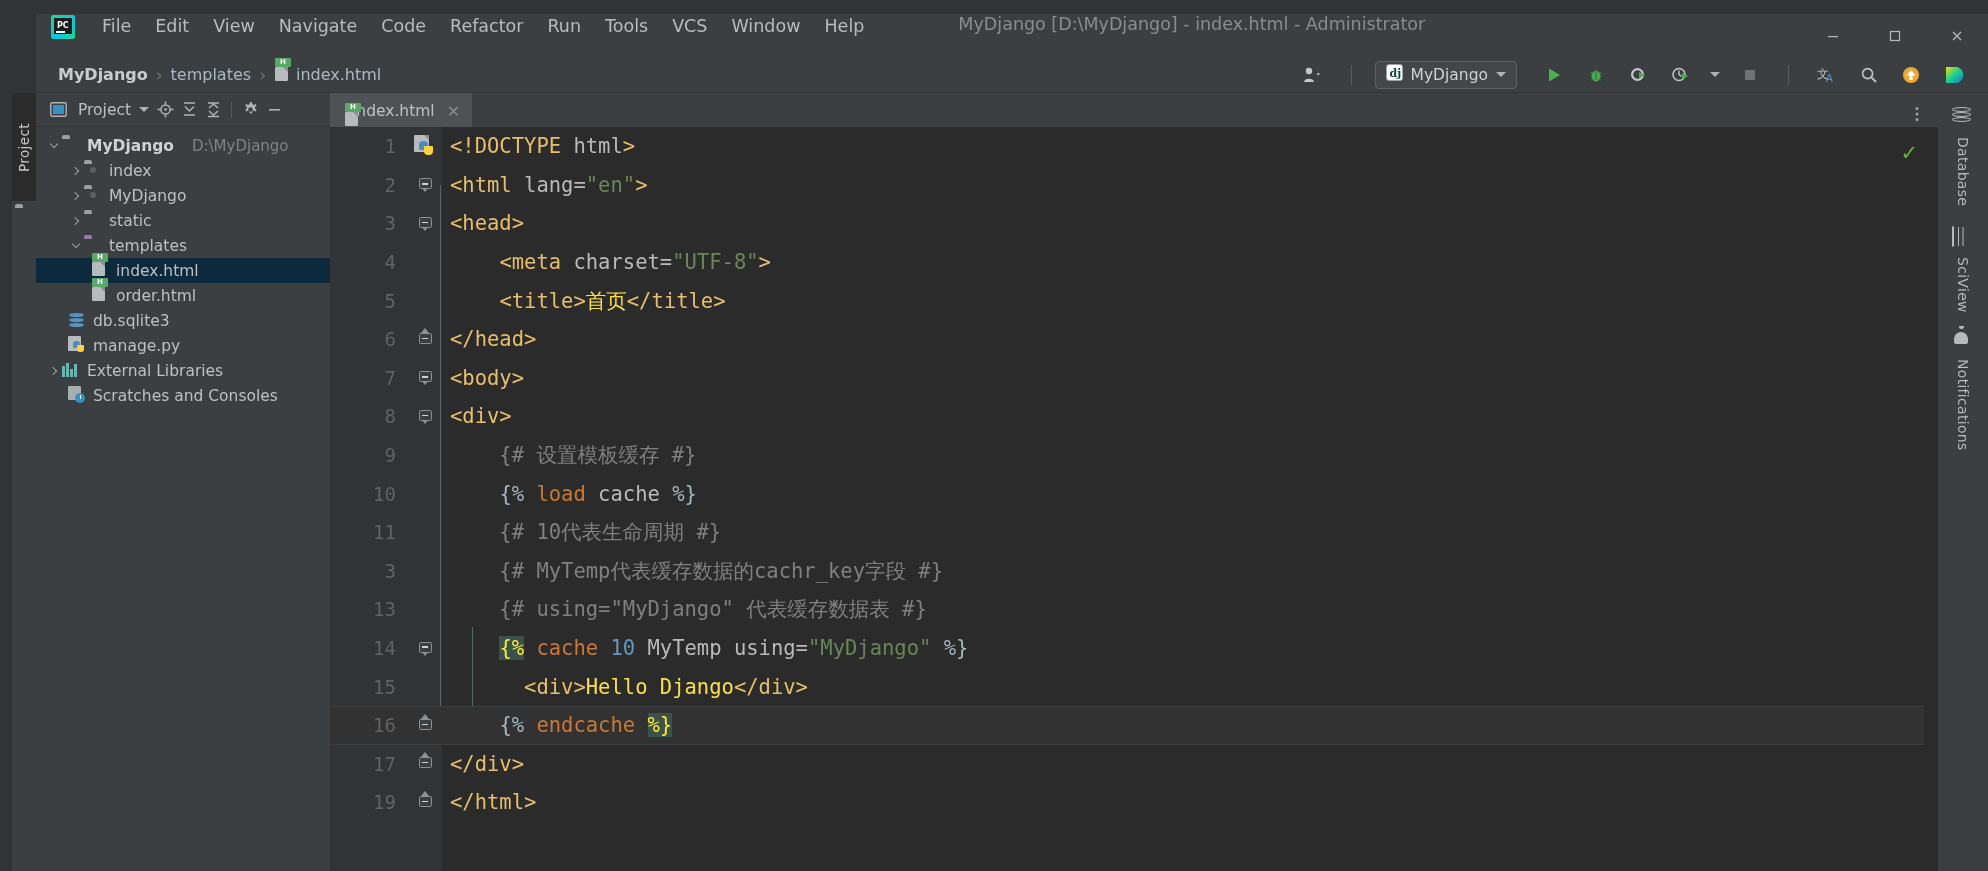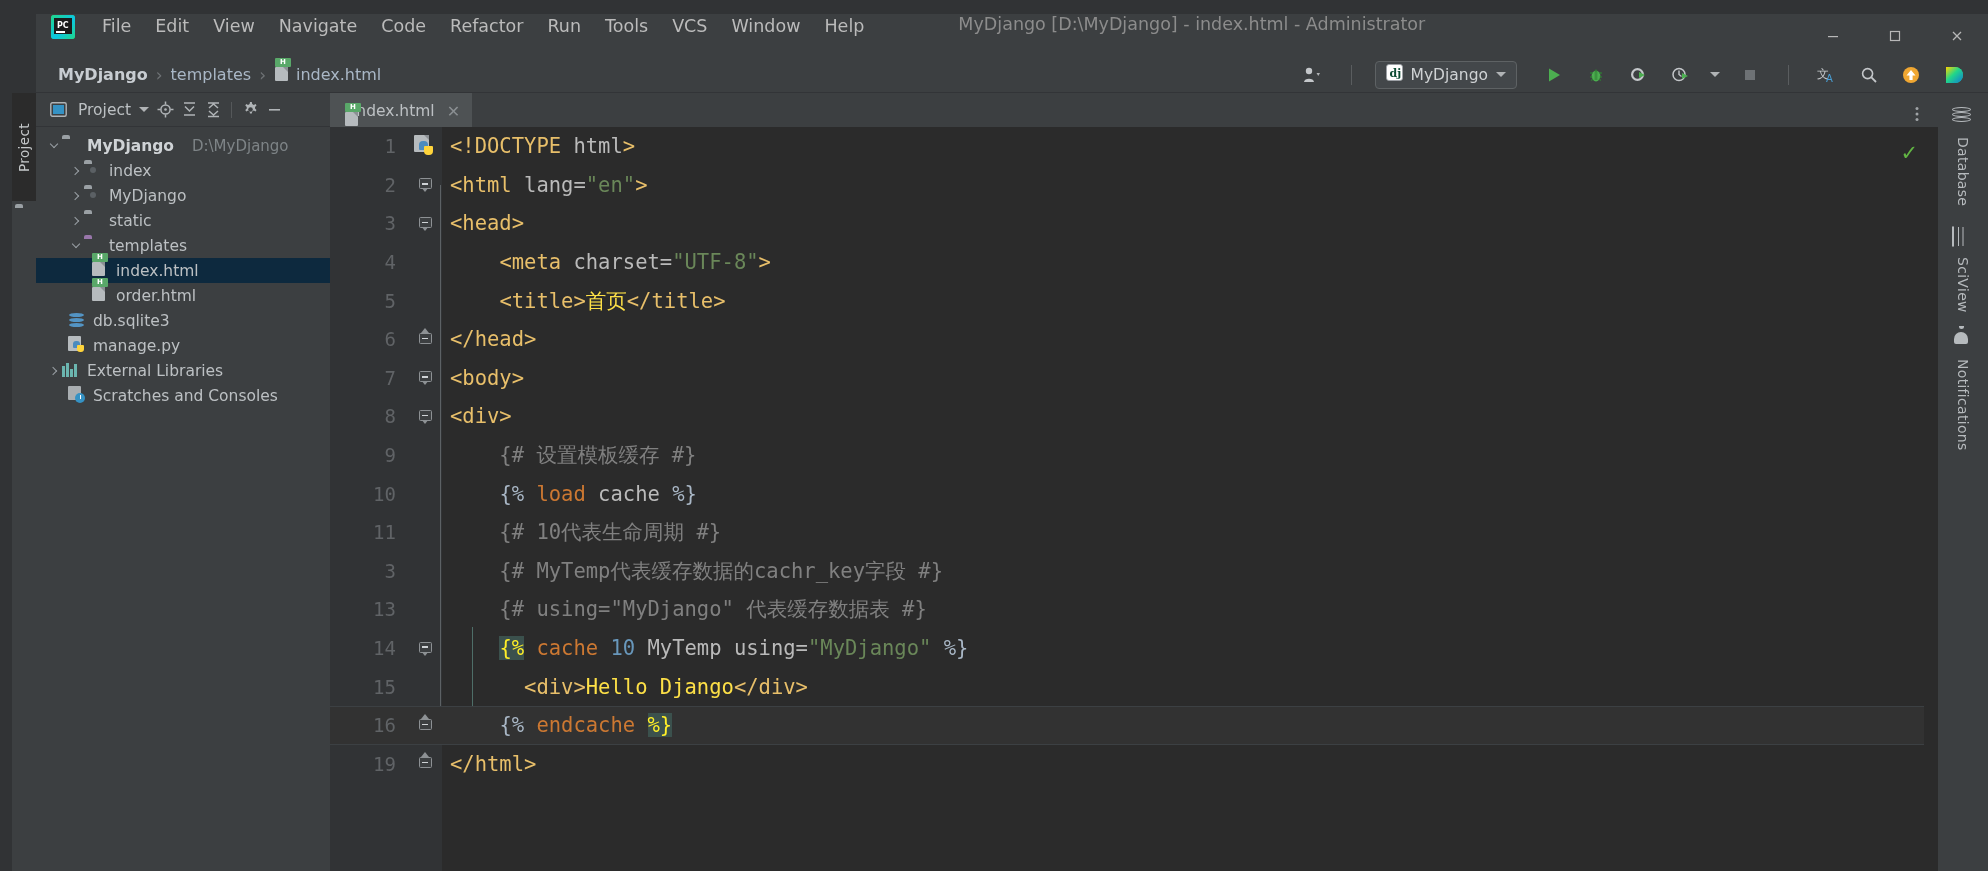--- a/index.html
+++ b/index.html
@@ -673,20 +673,29 @@
         <div class="cline caret">
           <span class="lnum">16</span>
           <span class="gut">
               <span class="foldmark up">
                 <span class="box"></span>
               </span>
             </span>
           <span class="codetext">    <span class="s-brace">{% </span><span class="s-kw">endcache</span> <span class="hl-brace">%}</span></span>
         </div>
 
+        <div class="cline">
+          <span class="lnum">17</span>
+          <span class="gut">
+              <span class="foldmark up">
+                <span class="box"></span>
+              </span>
+            </span>
+          <span class="codetext"><span class="s-tag">&lt;/div&gt;</span></span>
+        </div>
 
 
         <div class="cline">
           <span class="lnum">19</span>
           <span class="gut">
               <span class="foldmark up">
                 <span class="box"></span>
               </span>
             </span>
           <span class="codetext"><span class="s-tag">&lt;/html&gt;</span></span>

